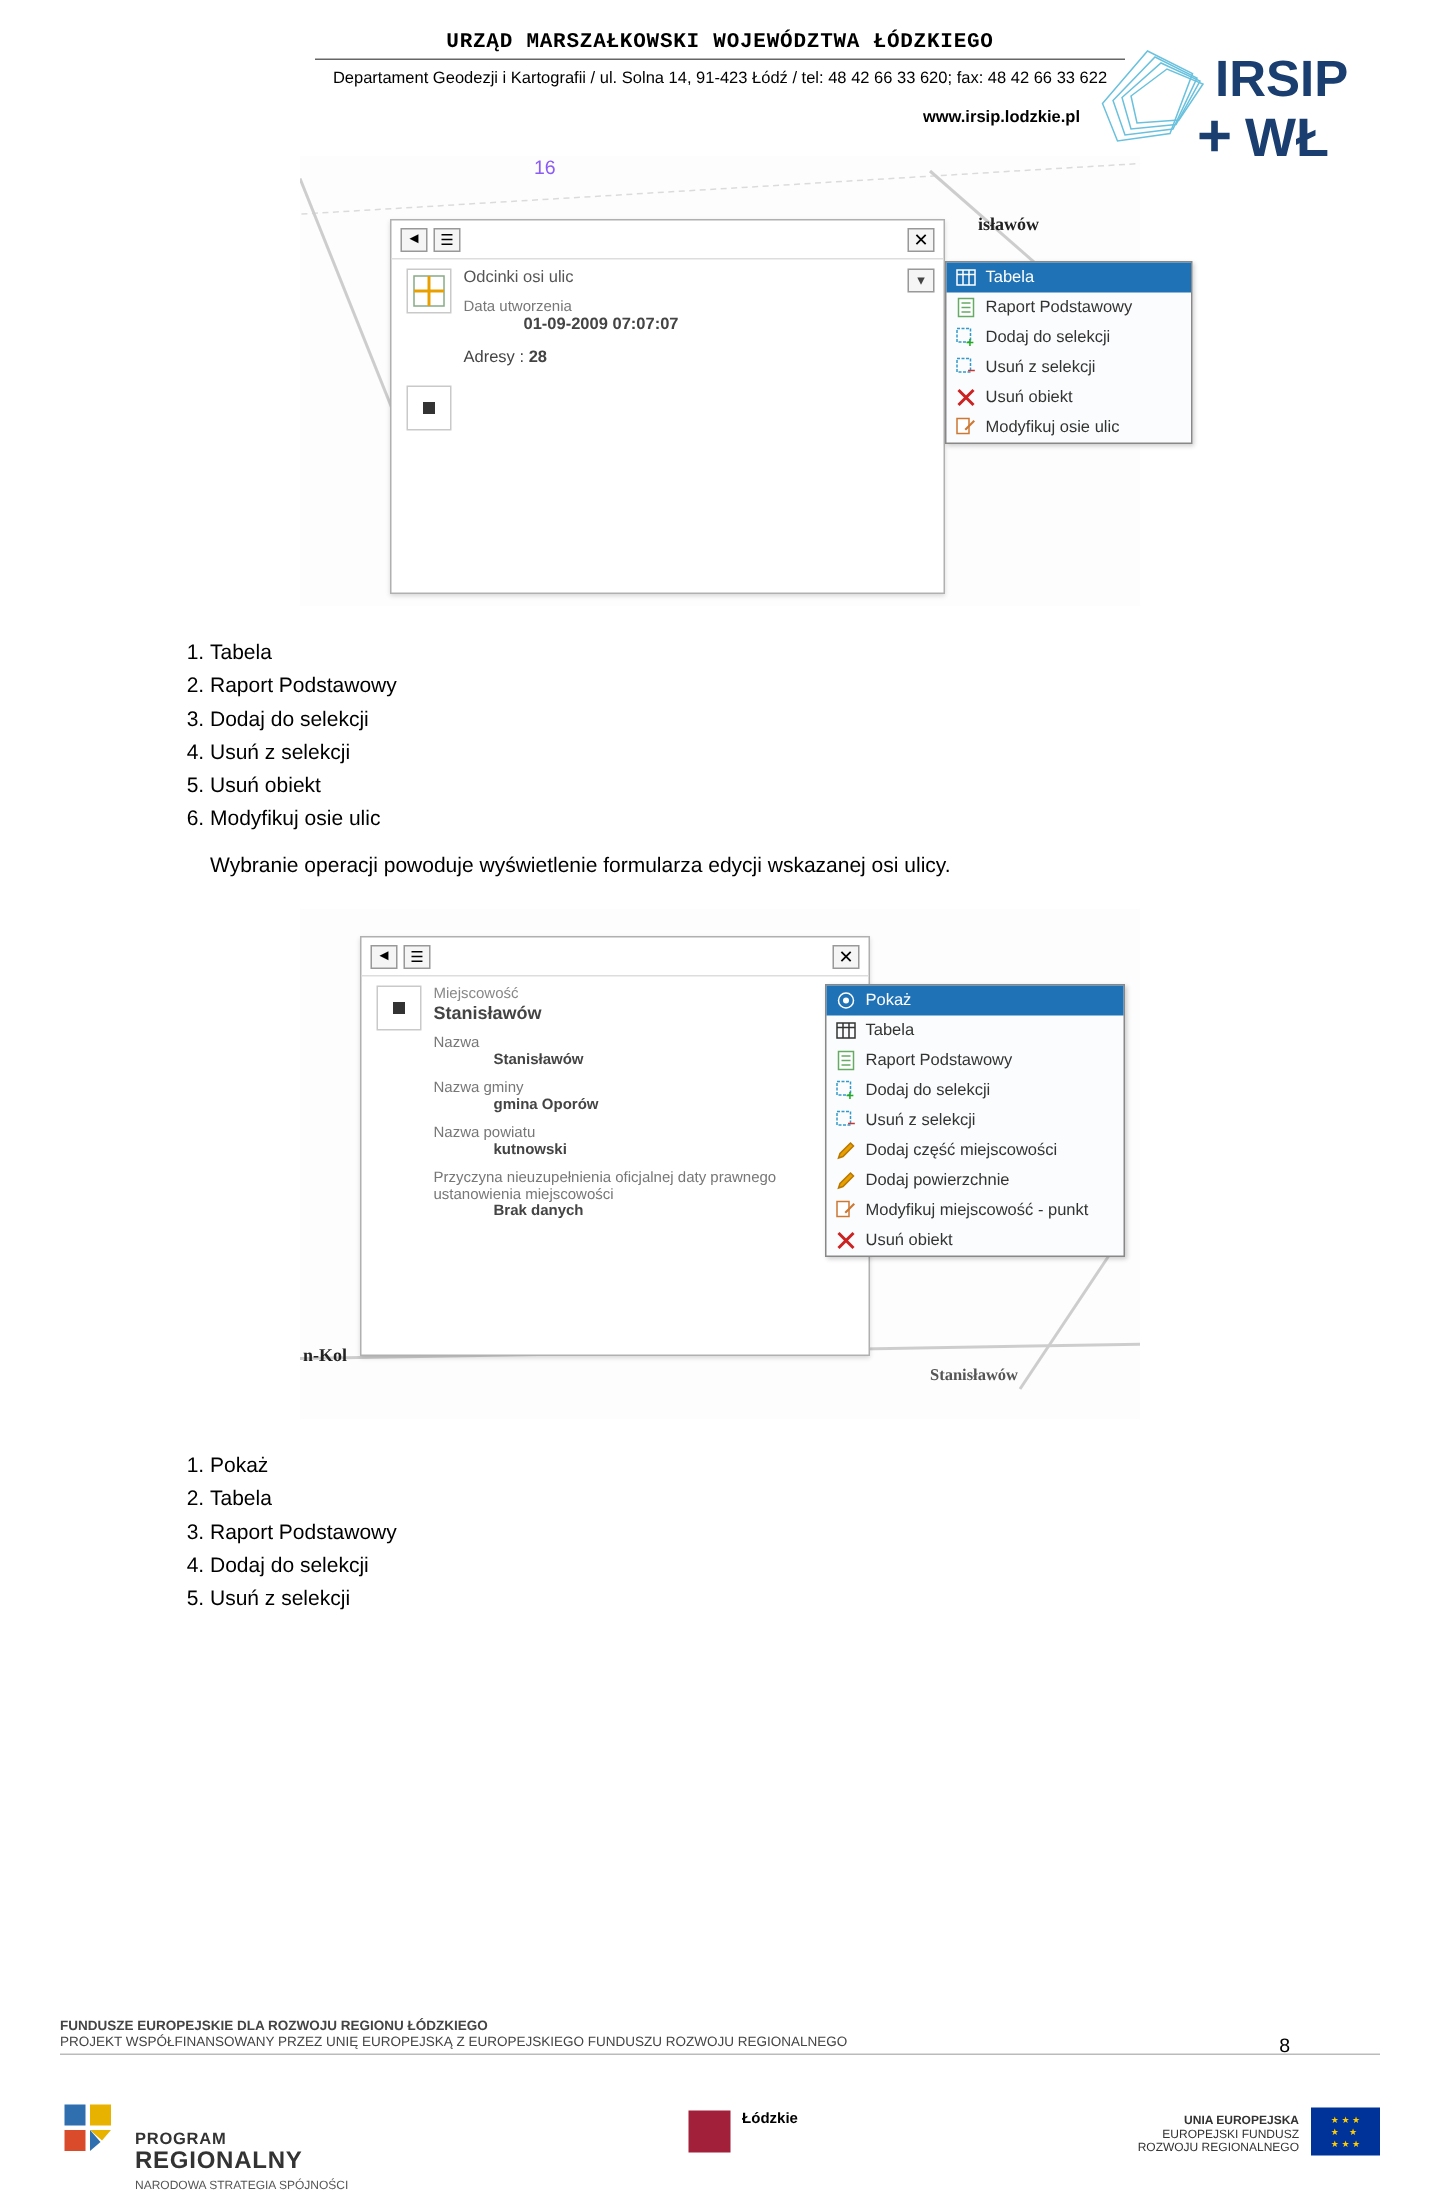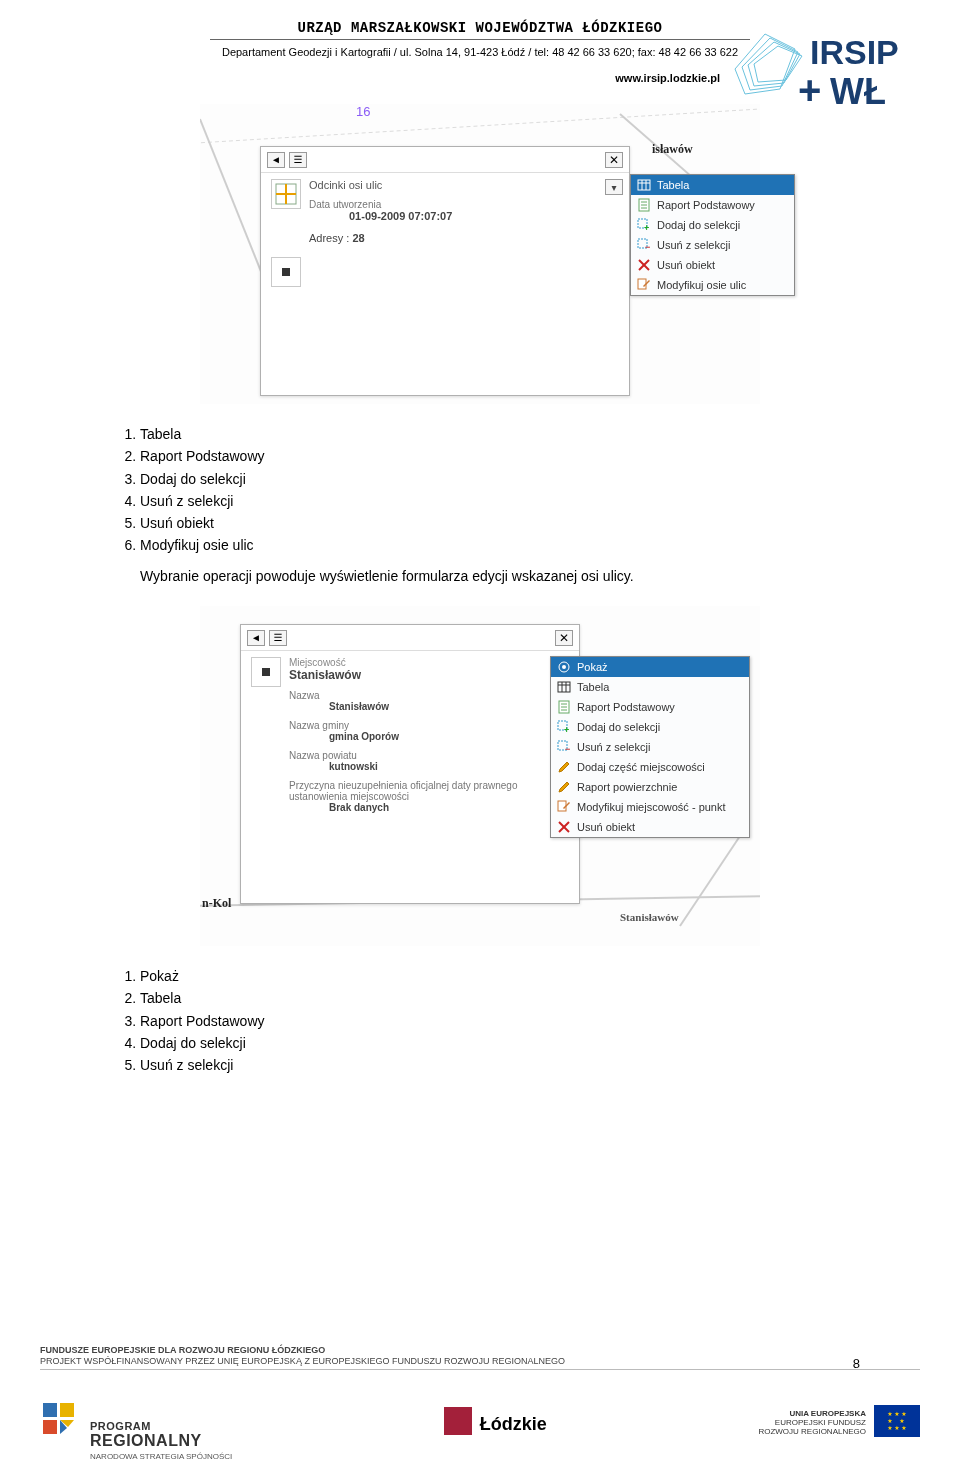--- a/index.html
+++ b/index.html
@@ -128,21 +128,21 @@
   }
   .footer-top { font-size: 9px; color: #444; line-height: 1.2; }
   .footer-top .ft1 { font-weight: bold; }
   .footer-rule { border: none; border-top: 1px solid #bbb; margin-top: 2px; margin-bottom: 10px; }
   .footer-row { display: flex; align-items: center; justify-content: space-between; }
   .prog-reg { display: flex; align-items: center; gap: 8px; }
   .pr-icon { width: 42px; height: 42px; }
   .pr-text .l1 { font-size: 11px; font-weight: bold; color: #333; letter-spacing: 0.5px; margin-top: 40px;}
   .pr-text .l2 { font-size: 16px; font-weight: bold; color: #333; letter-spacing: 0.5px;}
   .pr-text .l3 { font-size: 8px; color: #555; margin-top: 2px; }
-  .lodzkie { display: flex; align-items: flex-end; gap: 8px; font-weight: bold; font-size: 18px;}
+  .lodzkie { display: flex; align-items: flex-start; gap: 8px; font-weight: bold; font-size: 10px;}
   .lodzkie .sq { width: 28px; height: 28px; background: #a3203a; }
   .eu-block { display: flex; align-items: flex-end; gap: 8px; }
   .eu-text { font-size: 8px; text-align: right; color: #333; line-height: 1.15; }
   .eu-text .l1 { font-weight: bold; }
   .eu-flag { width: 46px; height: 32px; background: #003399; position: relative; }
   .eu-flag .stars { position:absolute; inset:0; display:flex; align-items:center; justify-content:center; color:#ffcc00; font-size:6px;}
 </style>
 </head>
 <body>
 <div class="page">
@@ -386,21 +386,21 @@
             </svg>
           </span>
           <span>Dodaj część miejscowości</span>
         </div>
         <div class="ctx-item">
           <span class="ctx-icon">
             <svg viewBox="0 0 14 14">
               <path d="M2 12 L3 9 L10 2 L12 4 L5 11 Z" fill="#e8a000" stroke="#b87800"></path>
             </svg>
           </span>
-          <span>Raport powierzchnie</span>
+          <span>Dodaj powierzchnie</span>
         </div>
         <div class="ctx-item">
           <span class="ctx-icon">
             <svg viewBox="0 0 14 14">
               <rect x="1" y="1" width="8" height="10" fill="#fff" stroke="#c73"></rect>
               <path d="M6 8 L12 2 L13 3 L7 9 Z" fill="#c73"></path>
             </svg>
           </span>
           <span>Modyfikuj miejscowość - punkt</span>
         </div>

